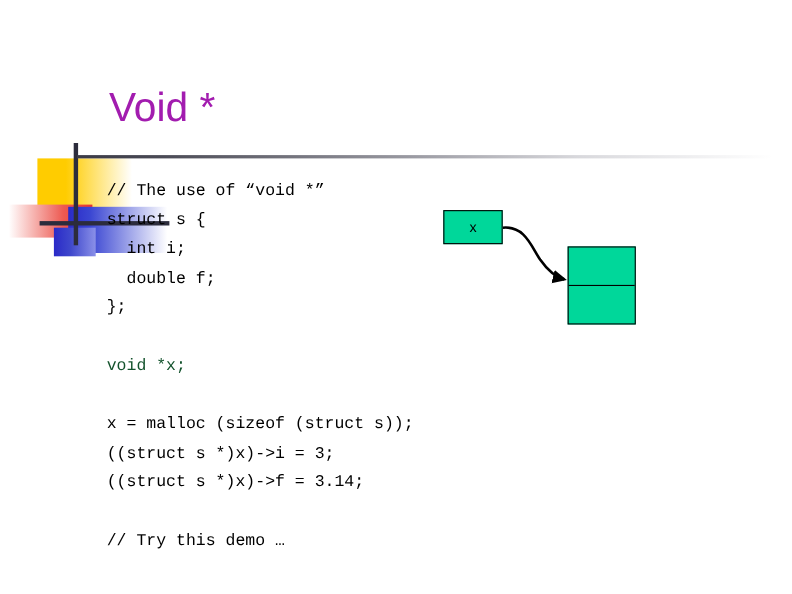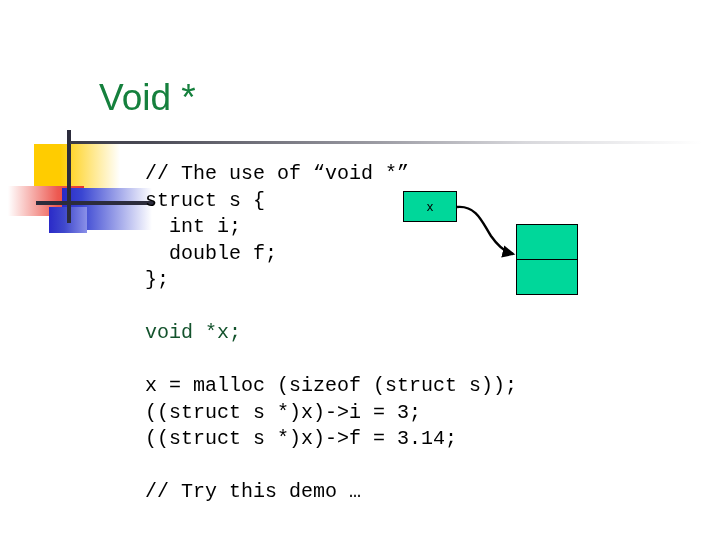--- a/index.html
+++ b/index.html
@@ -77,21 +77,21 @@
     background: #2C2C3C;
   }
 
   
   #title {
     position: absolute;
     left: 99px;
     top: 76px;
     font-size: 37px;
     line-height: 44px;
-    color: #15803d;
+    color: #a21caf;
     font-family: "Liberation Sans", sans-serif;
     font-weight: normal;
     letter-spacing: 0px;
     white-space: pre;
   }
 
   
   #title-rule {
     position: absolute;
     left: 70px;
@@ -100,25 +100,24 @@
     height: 3px;
     background: linear-gradient(to right, #3A3A46 0%, #4A4A55 12%, #9A9AA2 48%, #D8D8DC 72%, #FFFFFF 100%);
   }
 
   
   #code {
     position: absolute;
     left: 97px;
     top: 161px;
     font-family: "Liberation Mono", "DejaVu Sans Mono", monospace;
-    font-size: 20px;
+    font-size: 15px;
     line-height: 26.5px;
     color: #000000;
     white-space: pre;
-    margin-left: 48px;
   }
   #code .line {
     white-space: pre;
     min-height: 26.5px;
   }
   #code .red {
     color: #14532d;
   }
   #code .blank {
     height: 26.5px;

